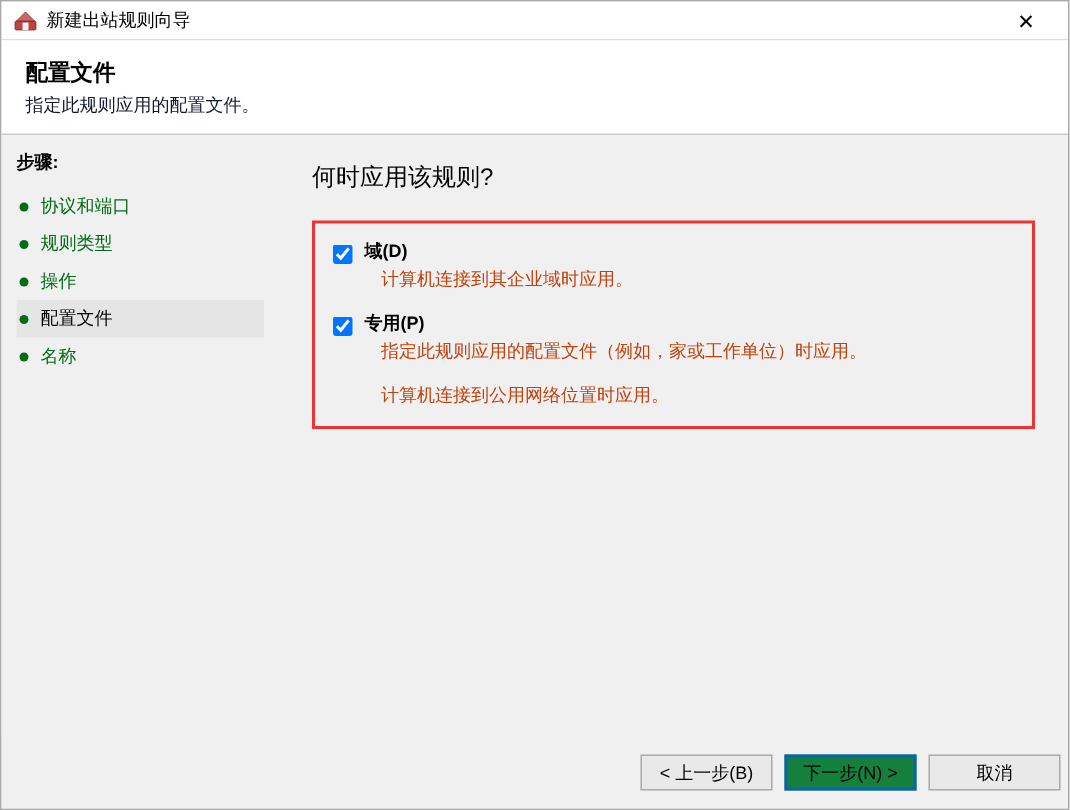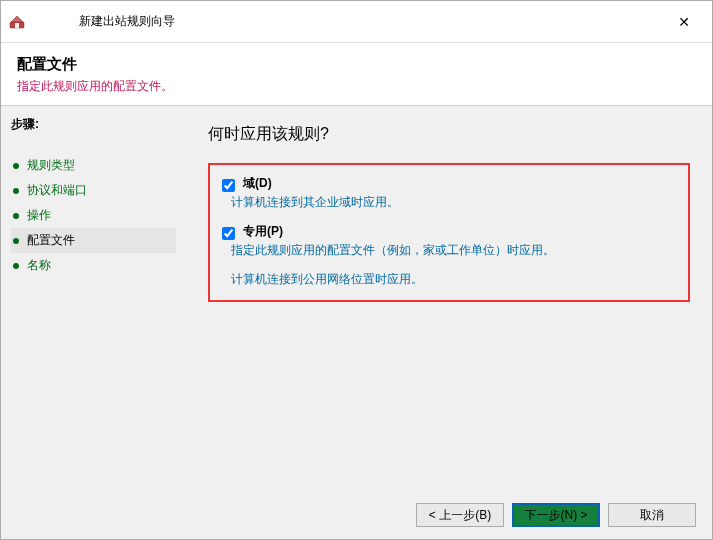--- a/index.html
+++ b/index.html
@@ -8,56 +8,55 @@
     font-size: 12px;
     background: #fff;
     width: 713px;
     height: 540px;
     overflow: hidden;
     border: 1px solid #aaa;
     display: flex;
     flex-direction: column;
   }
   .titlebar {
-    height: 42px;
+    height: 26px;
     display: flex;
     align-items: center;
     padding: 0 8px;
     background: #fff;
     border-bottom: 1px solid #ddd;
-    gap: 48px;
   }
   .titlebar .app-icon {
     width: 16px; height: 16px;
     margin-right: 6px;
   }
   .titlebar .title { flex: 1; font-size: 12px; color: #000; }
   .titlebar .close {
     width: 40px; height: 100%;
     display: flex; align-items: center; justify-content: center;
     font-size: 14px; color: #000;
   }
   .header {
     padding: 12px 16px 10px 16px;
     background: #fff;
     border-bottom: 1px solid #ccc;
   }
   .header .h-title { font-size: 15px; font-weight: bold; margin-bottom: 4px; }
-  .header .h-sub  { font-size: 12px; color: #be185d; }
+  .header .h-sub  { font-size: 12px; color: #0f172a; }
   .main {
     flex: 1;
     display: flex;
     background: #f0f0f0;
   }
   .sidebar {
     width: 185px;
     padding: 10px 10px;
     background: #f0f0f0;
   }
-  .steps-label { font-weight: bold; font-size: 12px; margin-bottom: 20px; color: #000; }
+  .steps-label { font-weight: bold; font-size: 12px; margin-bottom: 8px; color: #000; }
   .step-item {
     display: flex; align-items: center;
     padding: 4px 2px;
     font-size: 12px;
     color: #036c16;
     cursor: pointer;
   }
   .step-item.current { background: #e5e5e5; color: #000; }
   .step-item .bullet {
     width: 6px; height: 6px; border-radius: 50%;
@@ -74,28 +73,28 @@
   .highlight-box {
     border: 2px solid #e33;
     padding: 10px 12px 12px 12px;
     background: #f0f0f0;
   }
   .opt { margin-bottom: 12px; }
   .opt:last-child { margin-bottom: 0; }
   .opt-row { display: flex; align-items: flex-end; }
   .opt-row input[type=checkbox] { margin-right: 8px; width: 13px; height: 13px; }
   .opt-label { font-weight: bold; font-size: 12px; }
-  .opt-desc { margin-left: 9px; font-size: 12px; color: #0369a1; margin-top: 2px; }
+  .opt-desc { margin-left: 32px; font-size: 12px; color: #c2410c; margin-top: 2px; }
   .footer {
     height: 48px;
     background: #f0f0f0;
     display: flex;
     align-items: center;
     justify-content: flex-end;
-    padding: 0 16px;
+    padding: 0 5px;
     gap: 8px;
   }
   .btn {
     min-width: 88px;
     height: 24px;
     border: 1px solid #aaa;
     background: #e9e9e9;
     font-size: 12px;
     padding: 0 10px;
     cursor: pointer;
@@ -124,25 +123,25 @@
   <div class="h-title">配置文件</div>
   <div class="h-sub">指定此规则应用的配置文件。</div>
 </div>
 
 <div class="main">
   <div class="sidebar">
     <div class="steps-label">步骤:</div>
     <div id="steps-list">
         <div class="step-item">
           <span class="bullet"></span>
-          <span>规则类型</span>
+          <span>协议和端口</span>
         </div>
         <div class="step-item">
           <span class="bullet"></span>
-          <span>协议和端口</span>
+          <span>规则类型</span>
         </div>
         <div class="step-item">
           <span class="bullet"></span>
           <span>操作</span>
         </div>
         <div class="step-item current">
           <span class="bullet"></span>
           <span>配置文件</span>
         </div>
         <div class="step-item">

